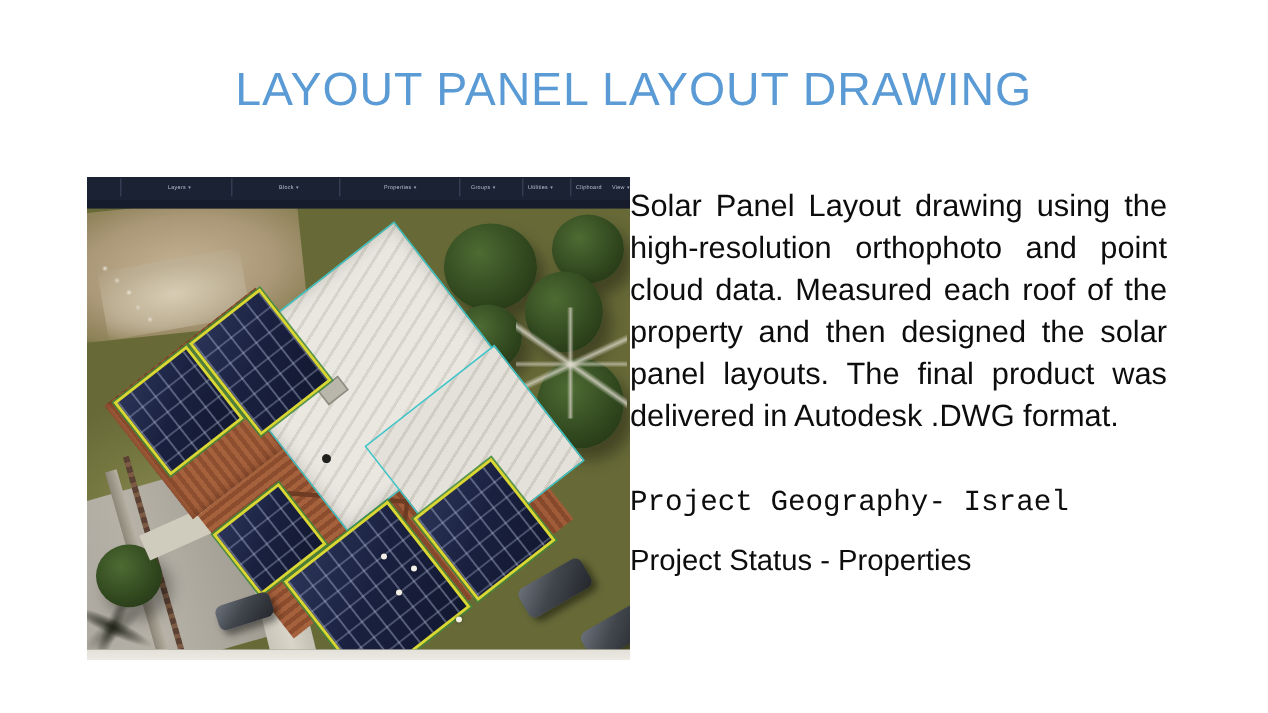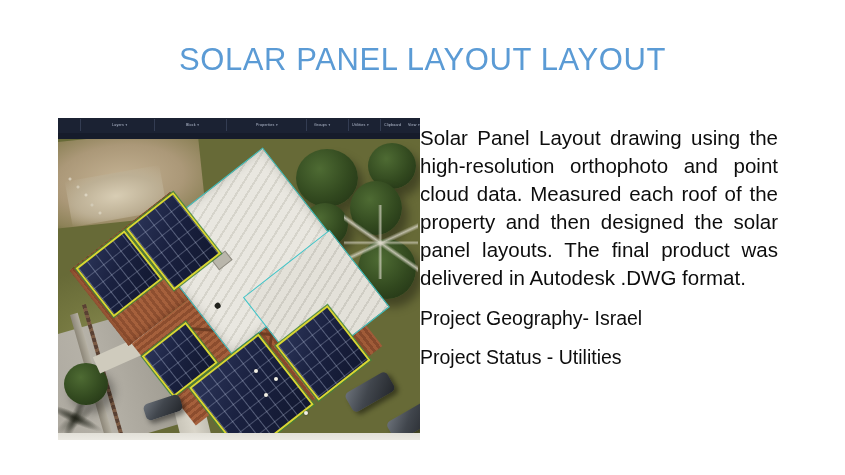--- a/index.html
+++ b/index.html
@@ -370,27 +370,27 @@
     text-align: justify;
     text-justify: inter-word;
   }
   .meta-line {
     margin: 0;
     font-family: "Liberation Sans", sans-serif;
     font-size: 19.5px;
     line-height: 28px;
     color: #0d0d0d;
   }
-  .meta-line.first { margin-top: 12px; }
+  .meta-line.first { margin-top: 29px; font-family: Liberation Mono, monospace; }
   .meta-line.second { margin-top: 11px; }
 </style>
 </head>
 <body>
 
-<div class="slide-title">SOLAR PANEL LAYOUT LAYOUT</div>
+<div class="slide-title">LAYOUT PANEL LAYOUT DRAWING</div>
 
 <div class="cad-shot">
 
   <div class="cad-ribbon">
     <div class="cad-ribbon-inner">
       <div class="ribbon-sep" style="left:22px;"></div>
       <div class="ribbon-sep" style="left:96px;"></div>
       <div class="ribbon-sep" style="left:168px;"></div>
       <div class="ribbon-sep" style="left:248px;"></div>
       <div class="ribbon-sep" style="left:290px;"></div>
@@ -478,14 +478,14 @@
     <div class="car car3"></div>
   </div>
 
   <div class="photo-bottom-band"></div>
 
 </div>
 
 <div class="text-col">
   <p class="body-para">Solar Panel Layout drawing using the high-resolution orthophoto and point cloud data. Measured each roof of the property and then designed the solar panel layouts. The final product was delivered in Autodesk .DWG format.</p>
   <p class="meta-line first">Project Geography- Israel</p>
-  <p class="meta-line second">Project Status - Utilities</p>
+  <p class="meta-line second">Project Status - Properties</p>
 </div>
 
 </body></html>

